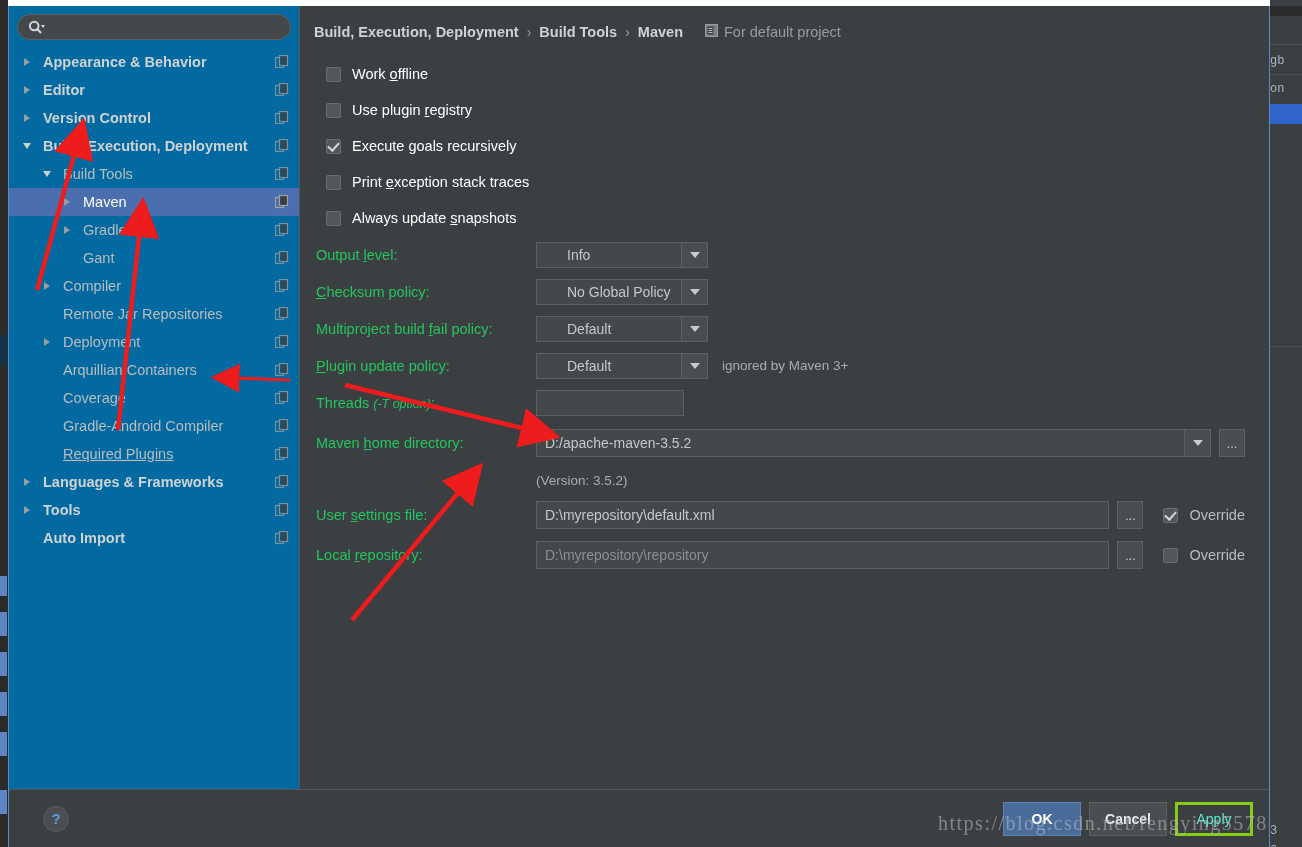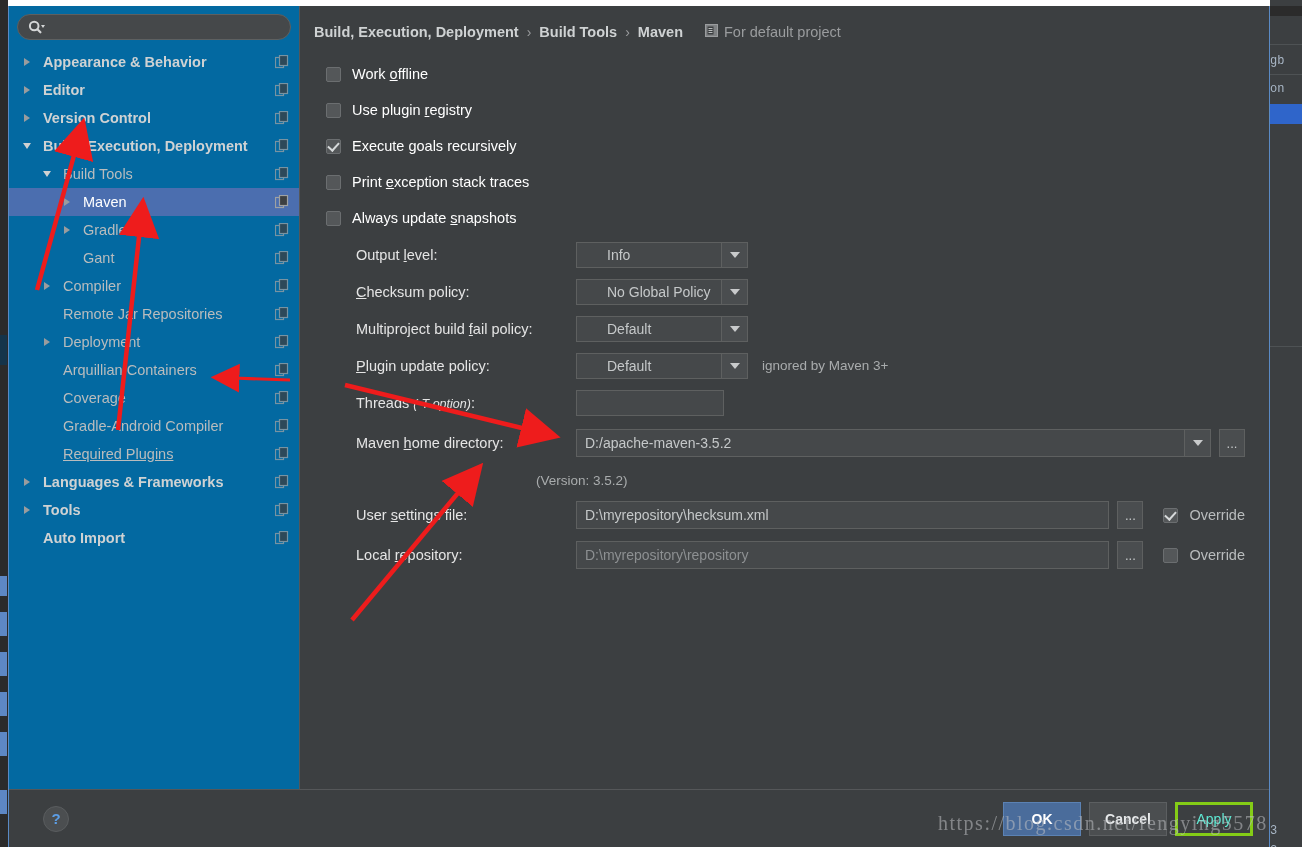--- a/index.html
+++ b/index.html
@@ -193,21 +193,21 @@
   .check-label { font-size: 14.5px; color: #ffffff; }
   .mn { text-decoration: underline; }
 
   .field-row {
     display: flex; align-items: center;
     height: 37px;
     padding-left: 2px;
   }
   .field-label {
     width: 220px; flex: 0 0 220px;
-    font-size: 14.5px; color: #e5e5e5; margin-left: 40px;
+    font-size: 14.5px; color: #22c55e;
   }
   .field-label .ital { font-style: italic; font-size: 12.5px; }
 
   .combo {
     width: 172px; height: 26px;
     background: #45484a;
     border: 1px solid #5e6060;
     display: flex; align-items: center;
     position: relative;
     padding-left: 22px;
@@ -692,21 +692,21 @@
             <div class="browse-btn">...</div>
           </div>
         </div>
 
         <div class="version-note">(Version: 3.5.2)</div>
 
         <div class="field-row" style="height:40px">
           <div class="field-label">
             <span>User </span><span class="mn">s</span><span>ettings file:</span>
           </div>
-          <div class="path-input" style="width:605px">D:\myrepository\hecksum.xml</div>
+          <div class="path-input" style="width:605px">D:\myrepository\default.xml</div>
           <div class="browse-btn">...</div>
           <div class="override-wrap">
             <div class="cbox checked"></div>
             <span class="ov-label">Override</span>
           </div>
         </div>
 
         <div class="field-row" style="height:40px">
           <div class="field-label">
             <span>Local </span><span class="mn">r</span><span>epository:</span>

